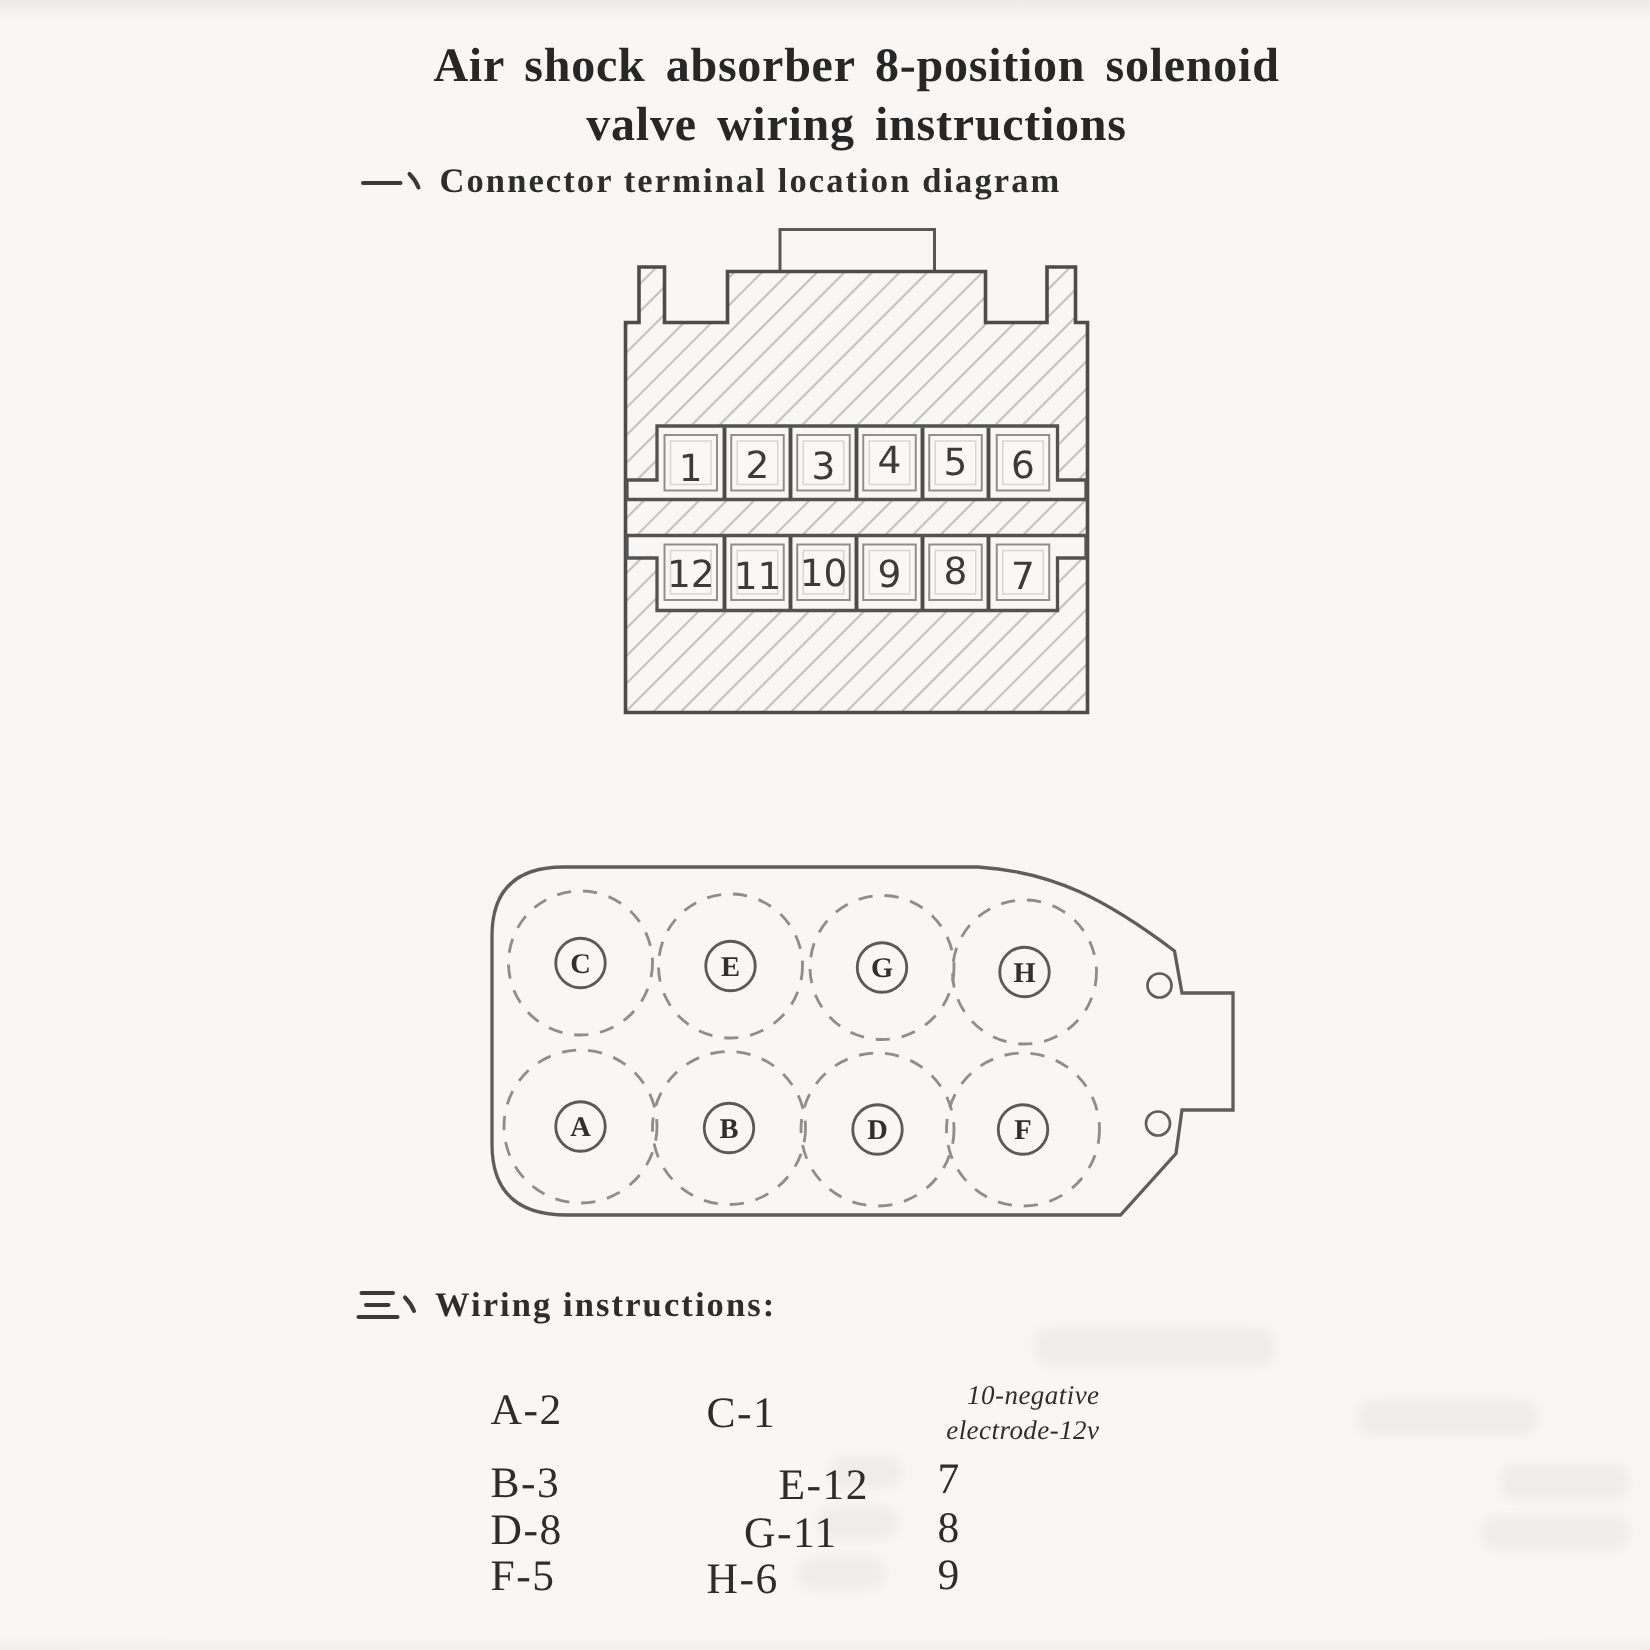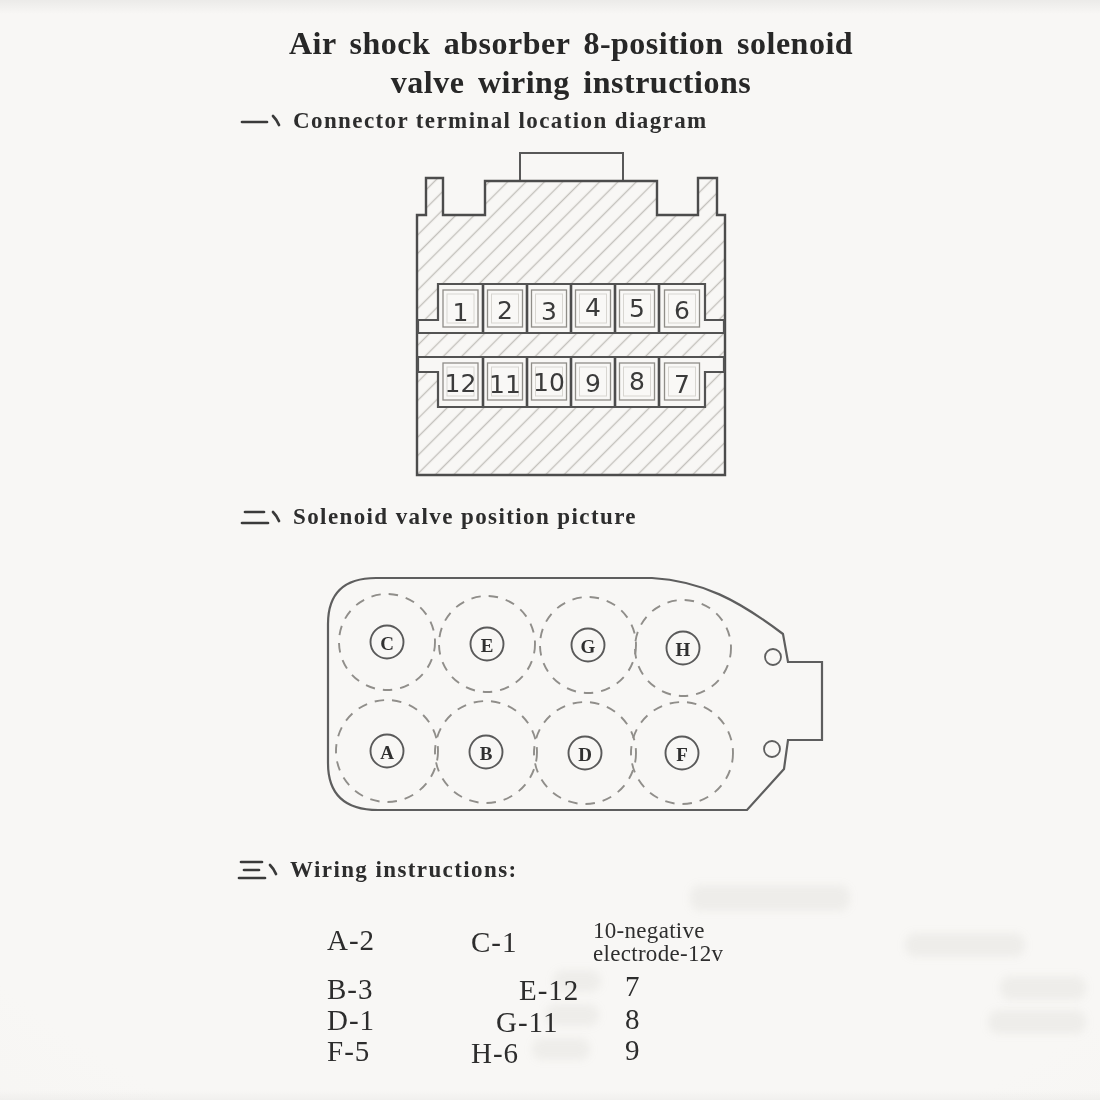--- a/index.html
+++ b/index.html
@@ -40,22 +40,22 @@
   .hole{fill:none; stroke:#5e5e5e; stroke-width:1.8;}
   .dashc{fill:none; stroke:#908e8a; stroke-width:1.9; stroke-dasharray:9.5 8;}
   .innc{fill:none; stroke:#5a5a5a; stroke-width:1.9;}
   .vletter{font-family:"Liberation Serif","DejaVu Serif",serif; font-weight:600; font-size:19px;
            fill:#303030; text-anchor:middle; dominant-baseline:central;}
   .wire{
     position:absolute; font-size:29px; line-height:1; color:#2d2d2d; letter-spacing:1px;
     font-family:"Liberation Serif","DejaVu Serif",serif; white-space:nowrap;
   }
   .wire-header{
-    position:absolute; left:593px; top:919px; width:140px; text-align:left;
-    font-size:23px; line-height:23px; color:#2e2e2e; letter-spacing:.3px;
+    position:absolute; left:593px; top:919px; width:140px; text-align:right;
+    font-size:18px; line-height:23px; color:#2e2e2e; letter-spacing:.3px;font-style:italic;
   }
   .smudge{position:absolute; background:rgba(148,144,134,.09); filter:blur(4px); border-radius:10px;}
 </style>
 </head>
 <body>
 
 <div class="page">
 
   <div class="title">
     <div>Air shock absorber 8-position solenoid</div>
@@ -126,28 +126,20 @@
         <rect x="619.5" y="363" width="35" height="37" class="sq"></rect>
         <rect x="623.5" y="367" width="27" height="29" class="sq2"></rect>
         <text x="637" y="381" class="tnum">8</text>
         <line x1="659" y1="358" x2="659" y2="406" class="cdiv"></line>
         <rect x="664.5" y="363" width="35" height="37" class="sq"></rect>
         <rect x="668.5" y="367" width="27" height="29" class="sq2"></rect>
         <text x="682" y="384" class="tnum">7</text>
       </g>
   </svg>
 
-  <div class="heading" style="left:240px; top:504px;">
-    <svg class="marker" width="44" height="26" viewBox="0 0 44 26">
-      <line x1="5" y1="8" x2="24" y2="8"></line>
-      <line x1="2" y1="19" x2="28" y2="19"></line>
-      <path d="M33,8 Q37,12 39,17"></path>
-    </svg>
-    <span>Solenoid valve position picture</span>
-  </div>
 
   <svg class="diagram" style="left:313px; top:563px;" width="524" height="262" viewBox="313 563 524 262">
     <path class="vbody" d="M376,578 L652,578 C702,581 738,600 783,634 L788,662 L822,662 L822,740 L788,740 L784,769
          L747,810 L378,810 Q328,810 328,763 L328,624 Q328,578 376,578 Z"></path>
     <circle class="hole" cx="773" cy="657" r="8"></circle>
     <circle class="hole" cx="772" cy="749" r="8"></circle>
     <g id="valve-positions">
         <circle cx="387" cy="642" r="48" class="dashc"></circle>
         <circle cx="387" cy="642" r="16.5" class="innc"></circle>
         <text x="387" y="643" class="vletter">C</text>
@@ -193,21 +185,21 @@
   <div class="smudge" style="left:690px; top:885px; width:160px; height:26px;"></div>
   <div class="smudge" style="left:553px; top:970px; width:48px;  height:22px;"></div>
   <div class="smudge" style="left:545px; top:1004px; width:54px; height:22px;"></div>
   <div class="smudge" style="left:532px; top:1038px; width:58px; height:22px;"></div>
   <div class="smudge" style="left:1000px; top:976px; width:86px; height:24px;"></div>
   <div class="smudge" style="left:988px; top:1010px; width:98px; height:24px;"></div>
   <div class="smudge" style="left:905px; top:933px; width:120px; height:24px;"></div>
 
 <div class="wire" style="left: 327px; top: 926px; text-align: center;">A-2</div>
     <div class="wire" style="left: 327px; top: 975px;">B-3</div>
-    <div class="wire" style="left: 327px; top: 1006px;">D-1</div>
+    <div class="wire" style="left: 327px; top: 1006px;">D-8</div>
     <div class="wire" style="left: 327px; top: 1037px;">F-5</div>
     <div class="wire" style="left: 471px; top: 928px;">C-1</div>
     <div class="wire" style="left: 471px; top: 976px; margin-left: 48px;">E-12</div>
     <div class="wire" style="left: 496px; top: 1008px; text-align: center;">G-11</div>
     <div class="wire" style="left: 471px; top: 1039px;">H-6</div>
     <div class="wire" style="left: 625px; top: 972px;">7</div>
     <div class="wire" style="left: 625px; top: 1005px;">8</div>
     <div class="wire" style="left: 625px; top: 1036px;">9</div>
   </div>
 

